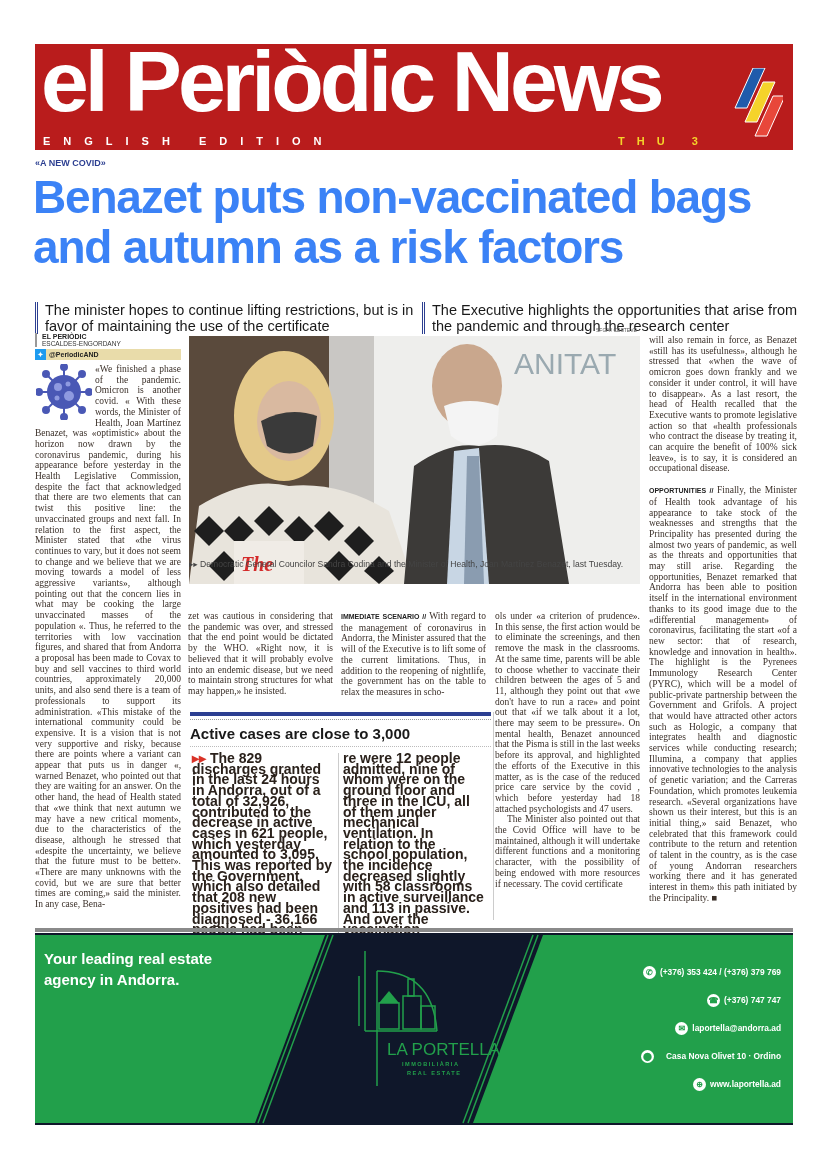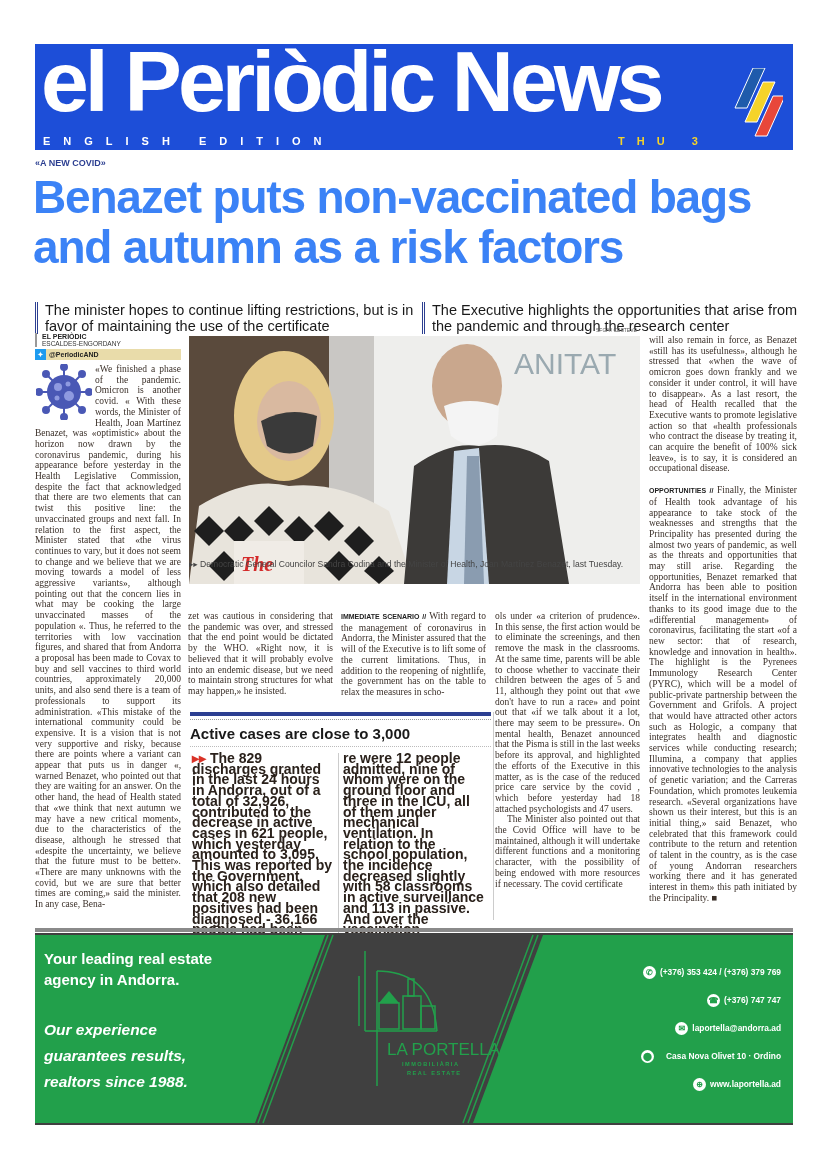--- a/index.html
+++ b/index.html
@@ -1,20 +1,20 @@
 <!DOCTYPE html>
 <html><head>
 <meta charset="utf-8">
 <style>
   * { box-sizing: border-box; margin: 0; padding: 0; }
   html, body { width: 827px; height: 1160px; background: #ffffff; overflow: hidden; }
   body { position: relative; font-family: "Liberation Serif", serif; color: #2a211b; }
 
   
-  .masthead { position: absolute; left: 35px; top: 44px; width: 758px; height: 106px; background: #1d4ed8; }
+  .masthead { position: absolute; left: 35px; top: 44px; width: 758px; height: 106px; background: #b91c1c; }
   .mast-title { position: absolute; left: 6px; top: -6px; font-family: "Liberation Sans", sans-serif; font-weight: bold; font-size: 86px; letter-spacing: -4px; color: #fff; line-height: 1; }
   .mast-edition { position: absolute; left: 8px; bottom: 3px; font-family: "Liberation Sans", sans-serif; font-weight: bold; font-size: 11px; letter-spacing: 13px; color: #fff; text-align: center; }
   .mast-date { position: absolute; left: 583px; bottom: 3px; font-family: "Liberation Sans", sans-serif; font-weight: bold; font-size: 11px; letter-spacing: 12px; color: #f5d32a; }
   .mast-stripes { position: absolute; right: 10px; top: 24px; width: 52px; height: 72px; }
 
   
   .kicker { position: absolute; left: 35px; top: 158px; font-family: "Liberation Sans", sans-serif; font-weight: bold; font-size: 9px; color: #2c3f91; }
   .headline { position: absolute; left: 33px; top: 172px; width: 770px; font-family: "Liberation Sans", sans-serif; font-weight: bold; font-size: 46px; line-height: 50px; letter-spacing: -1.2px; color: #3b82f6; }
   .subhead { position: absolute; top: 290px; font-family: "Liberation Sans", sans-serif; font-size: 14.5px; line-height: 16px; color: #1a1a1a; padding-left: 7px; border-left: 3px double #2c3f91; margin-top: 12px; }
   .sub-left { left: 35px; width: 390px; }
@@ -50,21 +50,21 @@
   .box h3 { font-family: "Liberation Sans", sans-serif; font-weight: bold; font-size: 15px; color: #1a1a1a; padding: 5px 2px 4px; }
   .box .dots2 { border-top: 1px dotted #bbb; margin: 0 2px; }
   .box .bcols { display: flex; margin-top: 6px; }
   .box .bcol { width: 150px; padding: 0 4px; font-family: "Liberation Sans", sans-serif; font-weight: bold; font-size: 14px; line-height: 10.7px; color: #2a211b; text-align: left; }
   .box .bcol + .bcol { border-left: 1px solid #ccc; }
   .arrow { color: #d93227; }
 
   .rule { position: absolute; left: 35px; top: 928px; width: 758px; height: 4px; background: #8a8a8a; }
 
   
-  .ad { position: absolute; left: 35px; top: 933px; width: 758px; height: 192px; background: #404040; }
+  .ad { position: absolute; left: 35px; top: 933px; width: 758px; height: 192px; background: #0f172a; }
   .ad-right { position: absolute; left: 0; top: 0; width: 758px; height: 192px; }
   .ad-text1 { position: absolute; left: 9px; top: 15px; font-family: "Liberation Sans", sans-serif; font-weight: bold; font-size: 15px; line-height: 21px; color: #fff; }
   .ad-text2 { position: absolute; left: 9px; top: 84px; font-family: "Liberation Sans", sans-serif; font-weight: bold; font-style: italic; font-size: 15.5px; line-height: 26px; color: #fff; }
   .contacts { position: absolute; right: 12px; top: 25px; text-align: right; }
   .contact { display: flex; justify-content: flex-end; align-items: center; height: 28px; font-family: "Liberation Sans", sans-serif; font-weight: bold; font-size: 8.4px; color: #fff; }
   .contact .ic { width: 13px; height: 13px; border-radius: 50%; background: #fff; color: #22a04b; font-size: 8px; text-align: center; line-height: 13px; margin-right: 4px; }
   .logo { position: absolute; left: 322px; top: 18px; width: 130px; height: 140px; }
   .logo-name { position: absolute; left: 352px; top: 107px; font-family: "Liberation Sans", sans-serif; font-size: 17px; color: #22a04b; letter-spacing: 0px; }
   .logo-sub1, .logo-sub2 { position: absolute; font-family: "Liberation Sans", sans-serif; font-weight: bold; font-size: 5.6px; letter-spacing: 1.5px; color: #22a04b; }
   .logo-sub1 { left: 367px; top: 128px; }
@@ -200,25 +200,20 @@
     <line x1="293" y1="2" x2="223" y2="190" stroke="#22a04b" stroke-width="1.5"></line>
     <line x1="298" y1="2" x2="228" y2="190" stroke="#22a04b" stroke-width="1.5"></line>
     <polygon points="508,2 758,2 758,190 438,190" fill="#22a04b"></polygon>
     <line x1="503" y1="2" x2="433" y2="190" stroke="#22a04b" stroke-width="1.5"></line>
     <line x1="498" y1="2" x2="428" y2="190" stroke="#22a04b" stroke-width="1.5"></line>
   </svg>
   <div class="ad-text1">
     <div>Your leading real estate</div>
     <div>agency in Andorra.</div>
   </div>
-  <div class="ad-text2">
-    <div>Our experience</div>
-    <div>guarantees results,</div>
-    <div>realtors since 1988.</div>
-  </div>
 
   <svg class="logo" viewBox="0 0 130 140">
     <g stroke="#22a04b" stroke-width="1.5" fill="none">
       <line x1="8" y1="0" x2="8" y2="80"></line>
       <line x1="2" y1="25" x2="2" y2="75"></line>
       <line x1="8" y1="80" x2="80" y2="80"></line>
       <path d="M20 20 L20 135"></path>
       <path d="M20 20 Q75 20 80 80"></path>
       <rect x="22" y="52" width="20" height="26"></rect>
       <rect x="46" y="45" width="18" height="33"></rect>

